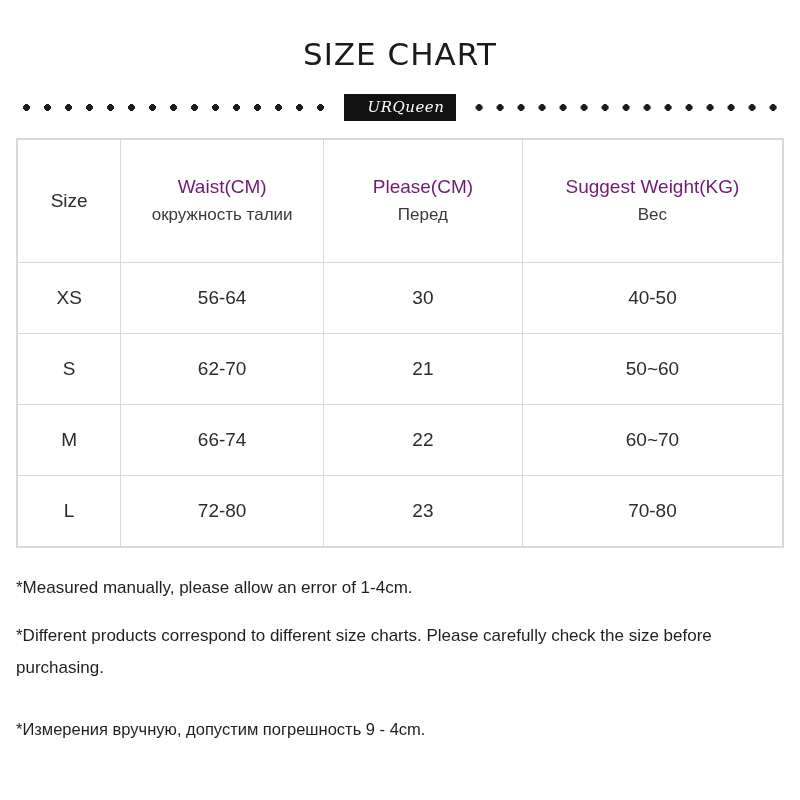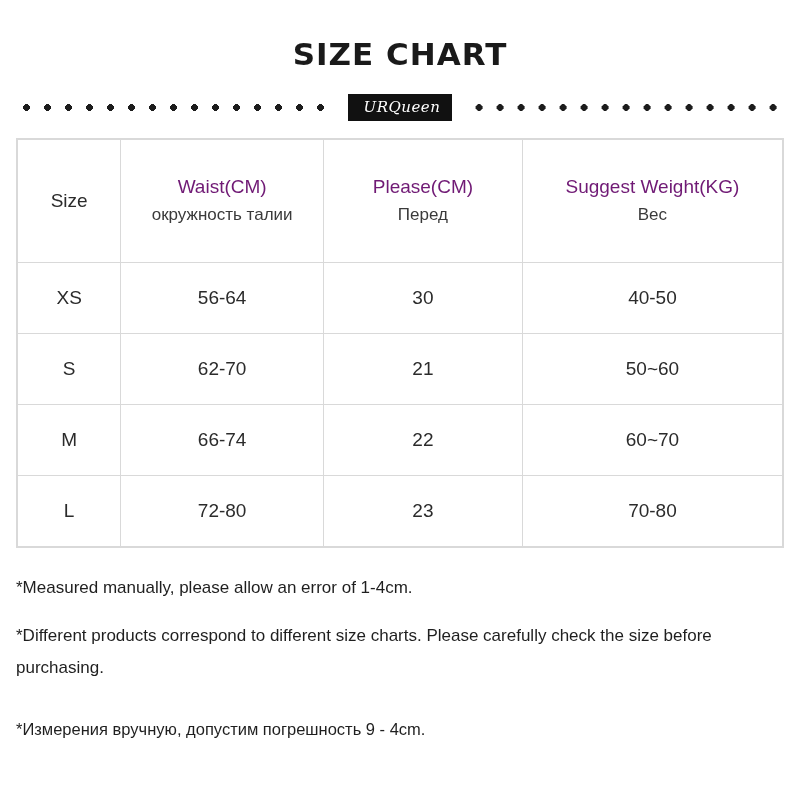--- a/index.html
+++ b/index.html
@@ -18,21 +18,21 @@
     position: relative;
     width: 800px;
     height: 800px;
     box-sizing: border-box;
   }
   .title {
     text-align: center;
     font-size: 31px;
     letter-spacing: 1px;
     color: #1a1a1a;
-    font-weight: 700;
+    font-weight: 400;
     margin: 36px 0 16px 0;
     font-family: "DejaVu Sans", sans-serif;
   }
 
   
   .divider-row {
     display: flex;
     align-items: center;
     margin-top: 22px;
     padding: 0 16px;
@@ -50,21 +50,21 @@
     background-position: right center;
   }
   .brand {
     flex: 0 0 auto;
     background: #111111;
     color: #ffffff;
     font-family: "DejaVu Serif", serif;
     font-style: italic;
     font-size: 15px;
     letter-spacing: 0.5px;
-    padding: 4px 12px 5px 16px;
+    padding: 4px 12px 5px 24px;
     margin: 0 10px;
     white-space: nowrap;
   }
 
   
   .table-wrap {
     margin: 18px 16px 0 16px;
     border: 1px solid #d9d9d9;
   }
   table.size-chart {

